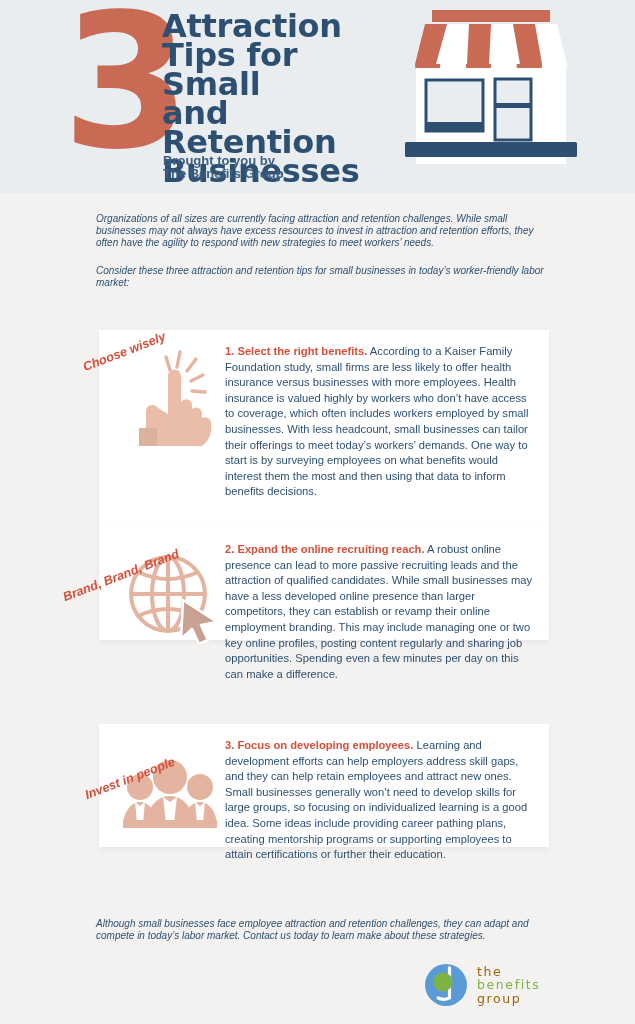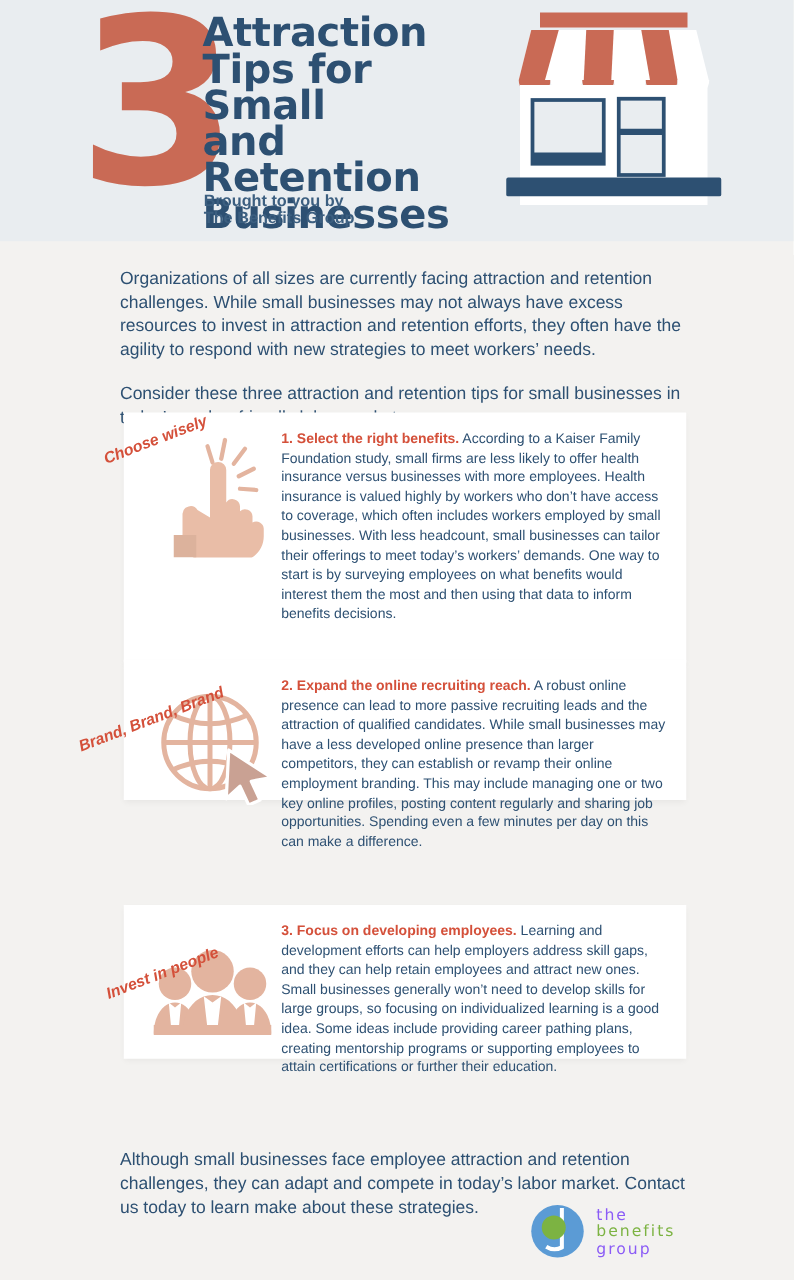--- a/index.html
+++ b/index.html
@@ -64,24 +64,25 @@
   
   #storefront { position: absolute; left: 396px; top: 2px; }
 
   
   #intro {
     position: absolute;
     left: 96px; top: 213px;
     width: 462px;
   }
   .para {
-    font-size: 14px;
-    line-height: 19px;
+    font-size: 10px;
+    line-height: 12px;
     color: #2d5072;
     font-family: "Liberation Sans", sans-serif;
+    font-style: italic;
   }
   .para + .para { margin-top: 16px; }
 
   
   .card {
     position: absolute;
     left: 99px;
     width: 450px;
     background: #ffffff;
     box-shadow: 0 2px 5px rgba(0,0,0,0.05);
@@ -138,21 +139,21 @@
     display: flex;
     align-items: center;
     gap: 9px;
   }
   #logo-words {
     font-family: "DejaVu Sans", sans-serif;
     font-size: 12.5px;
     line-height: 13.5px;
     letter-spacing: 1.6px;
   }
-  .logo-the, .logo-group { color: #8b5cf6; }
+  .logo-the, .logo-group { color: #a16207; }
   .logo-benefits { color: #7cb342; }
 </style>
 </head>
 <body>
 
 <div id="page">
 
   <div id="header">
 
     <div id="big-number">3</div>

